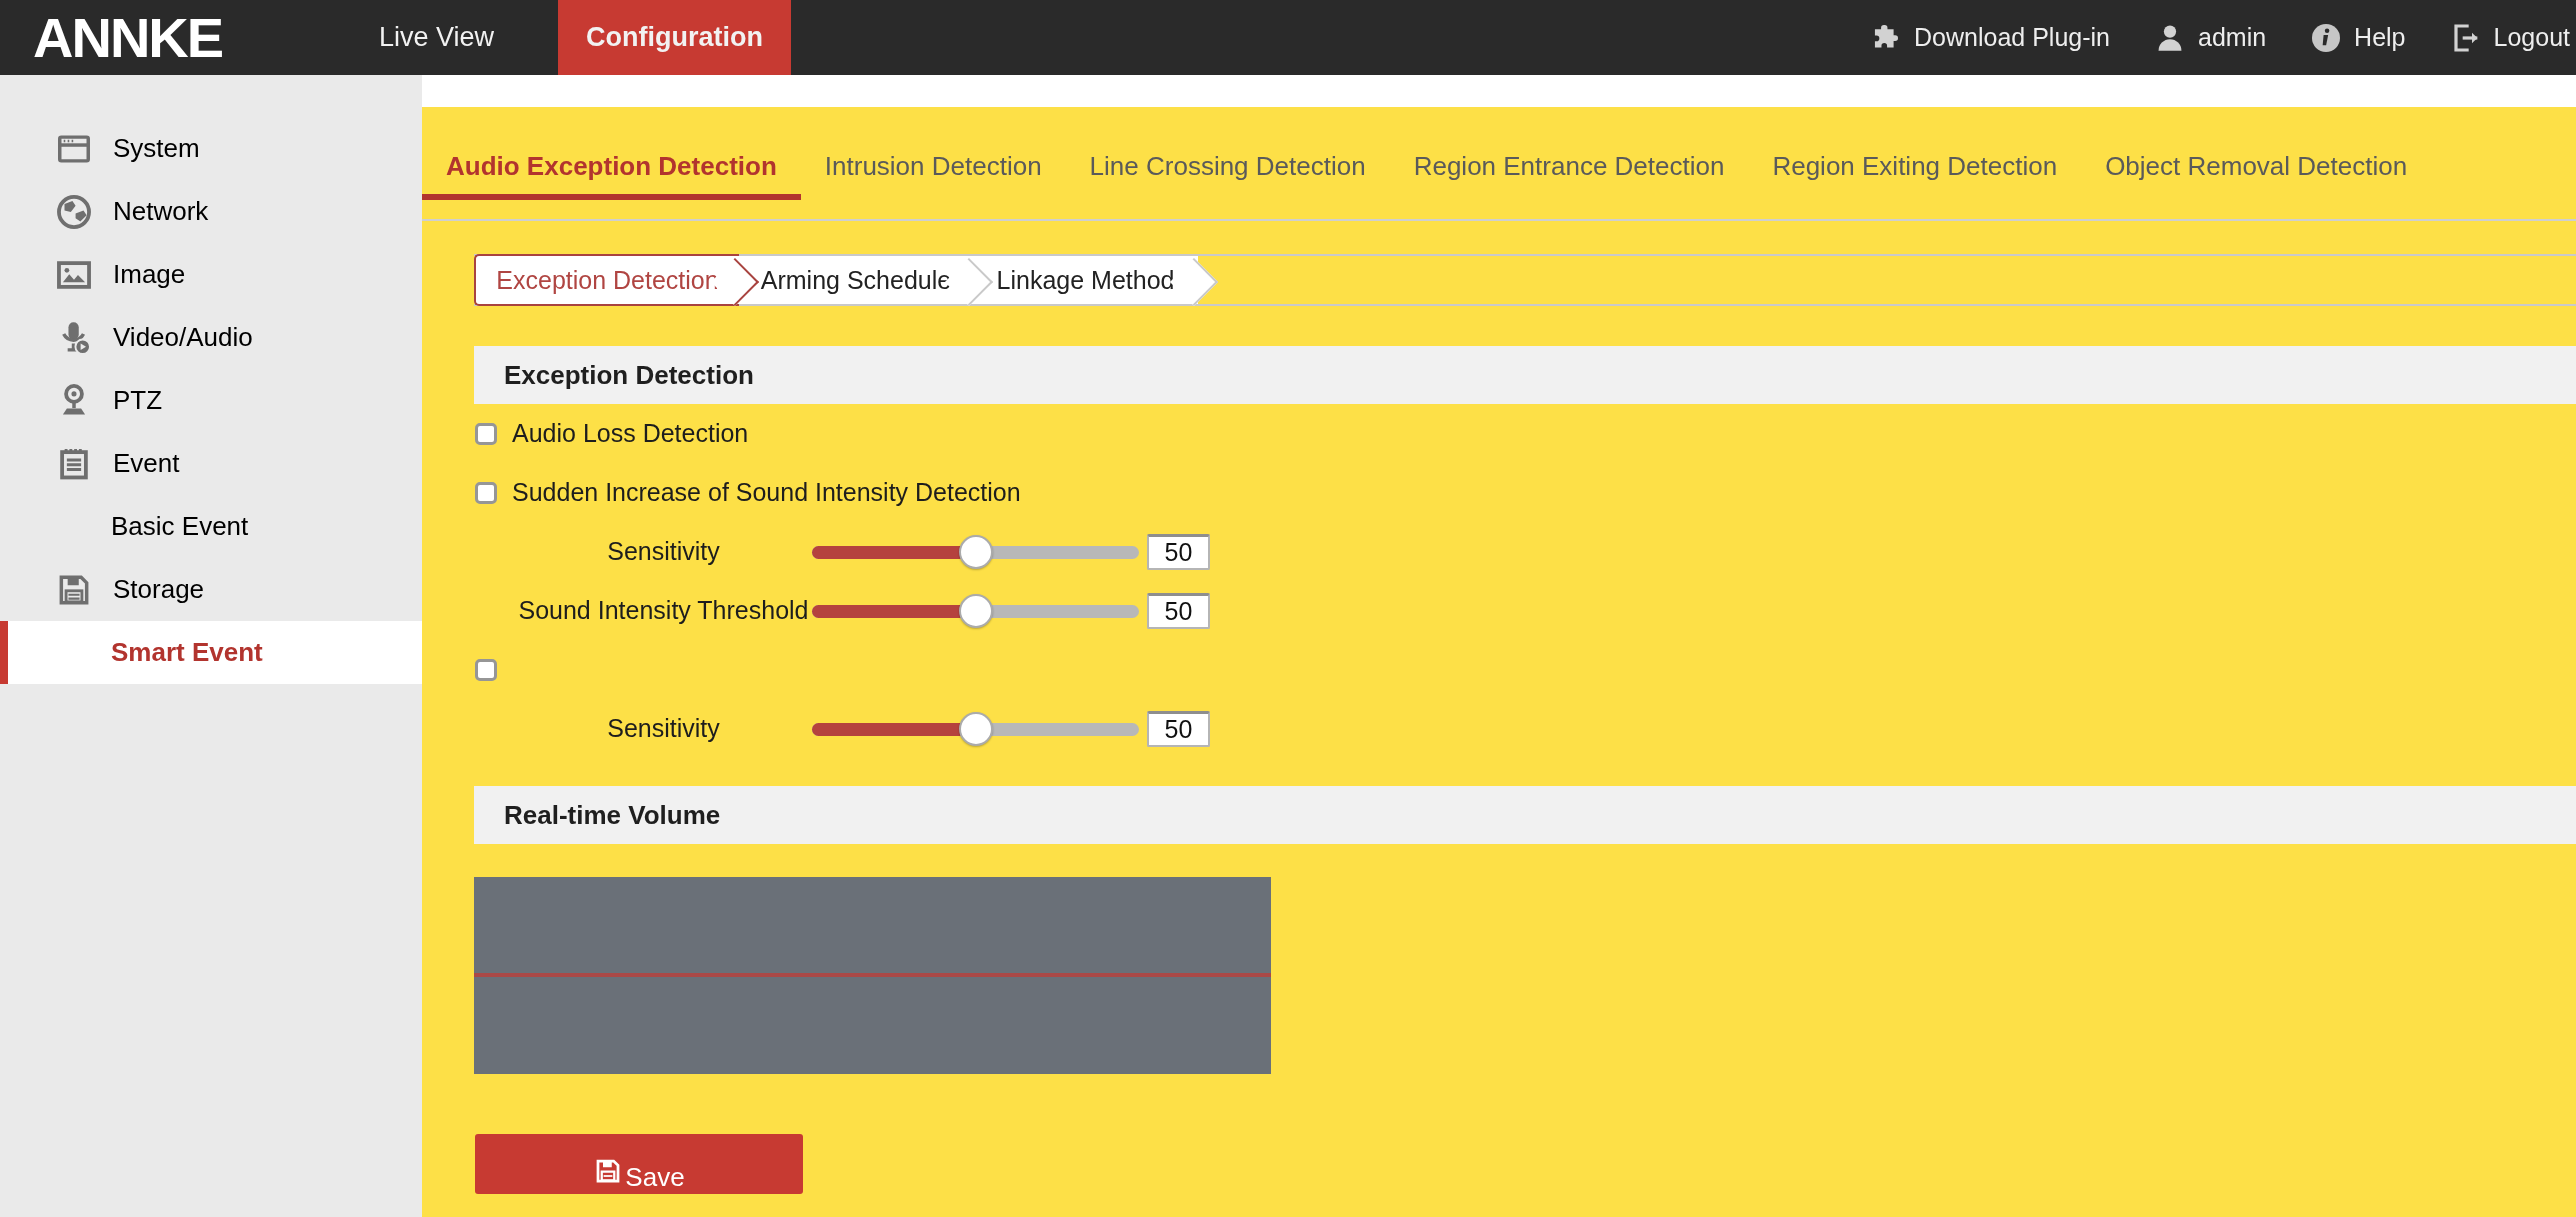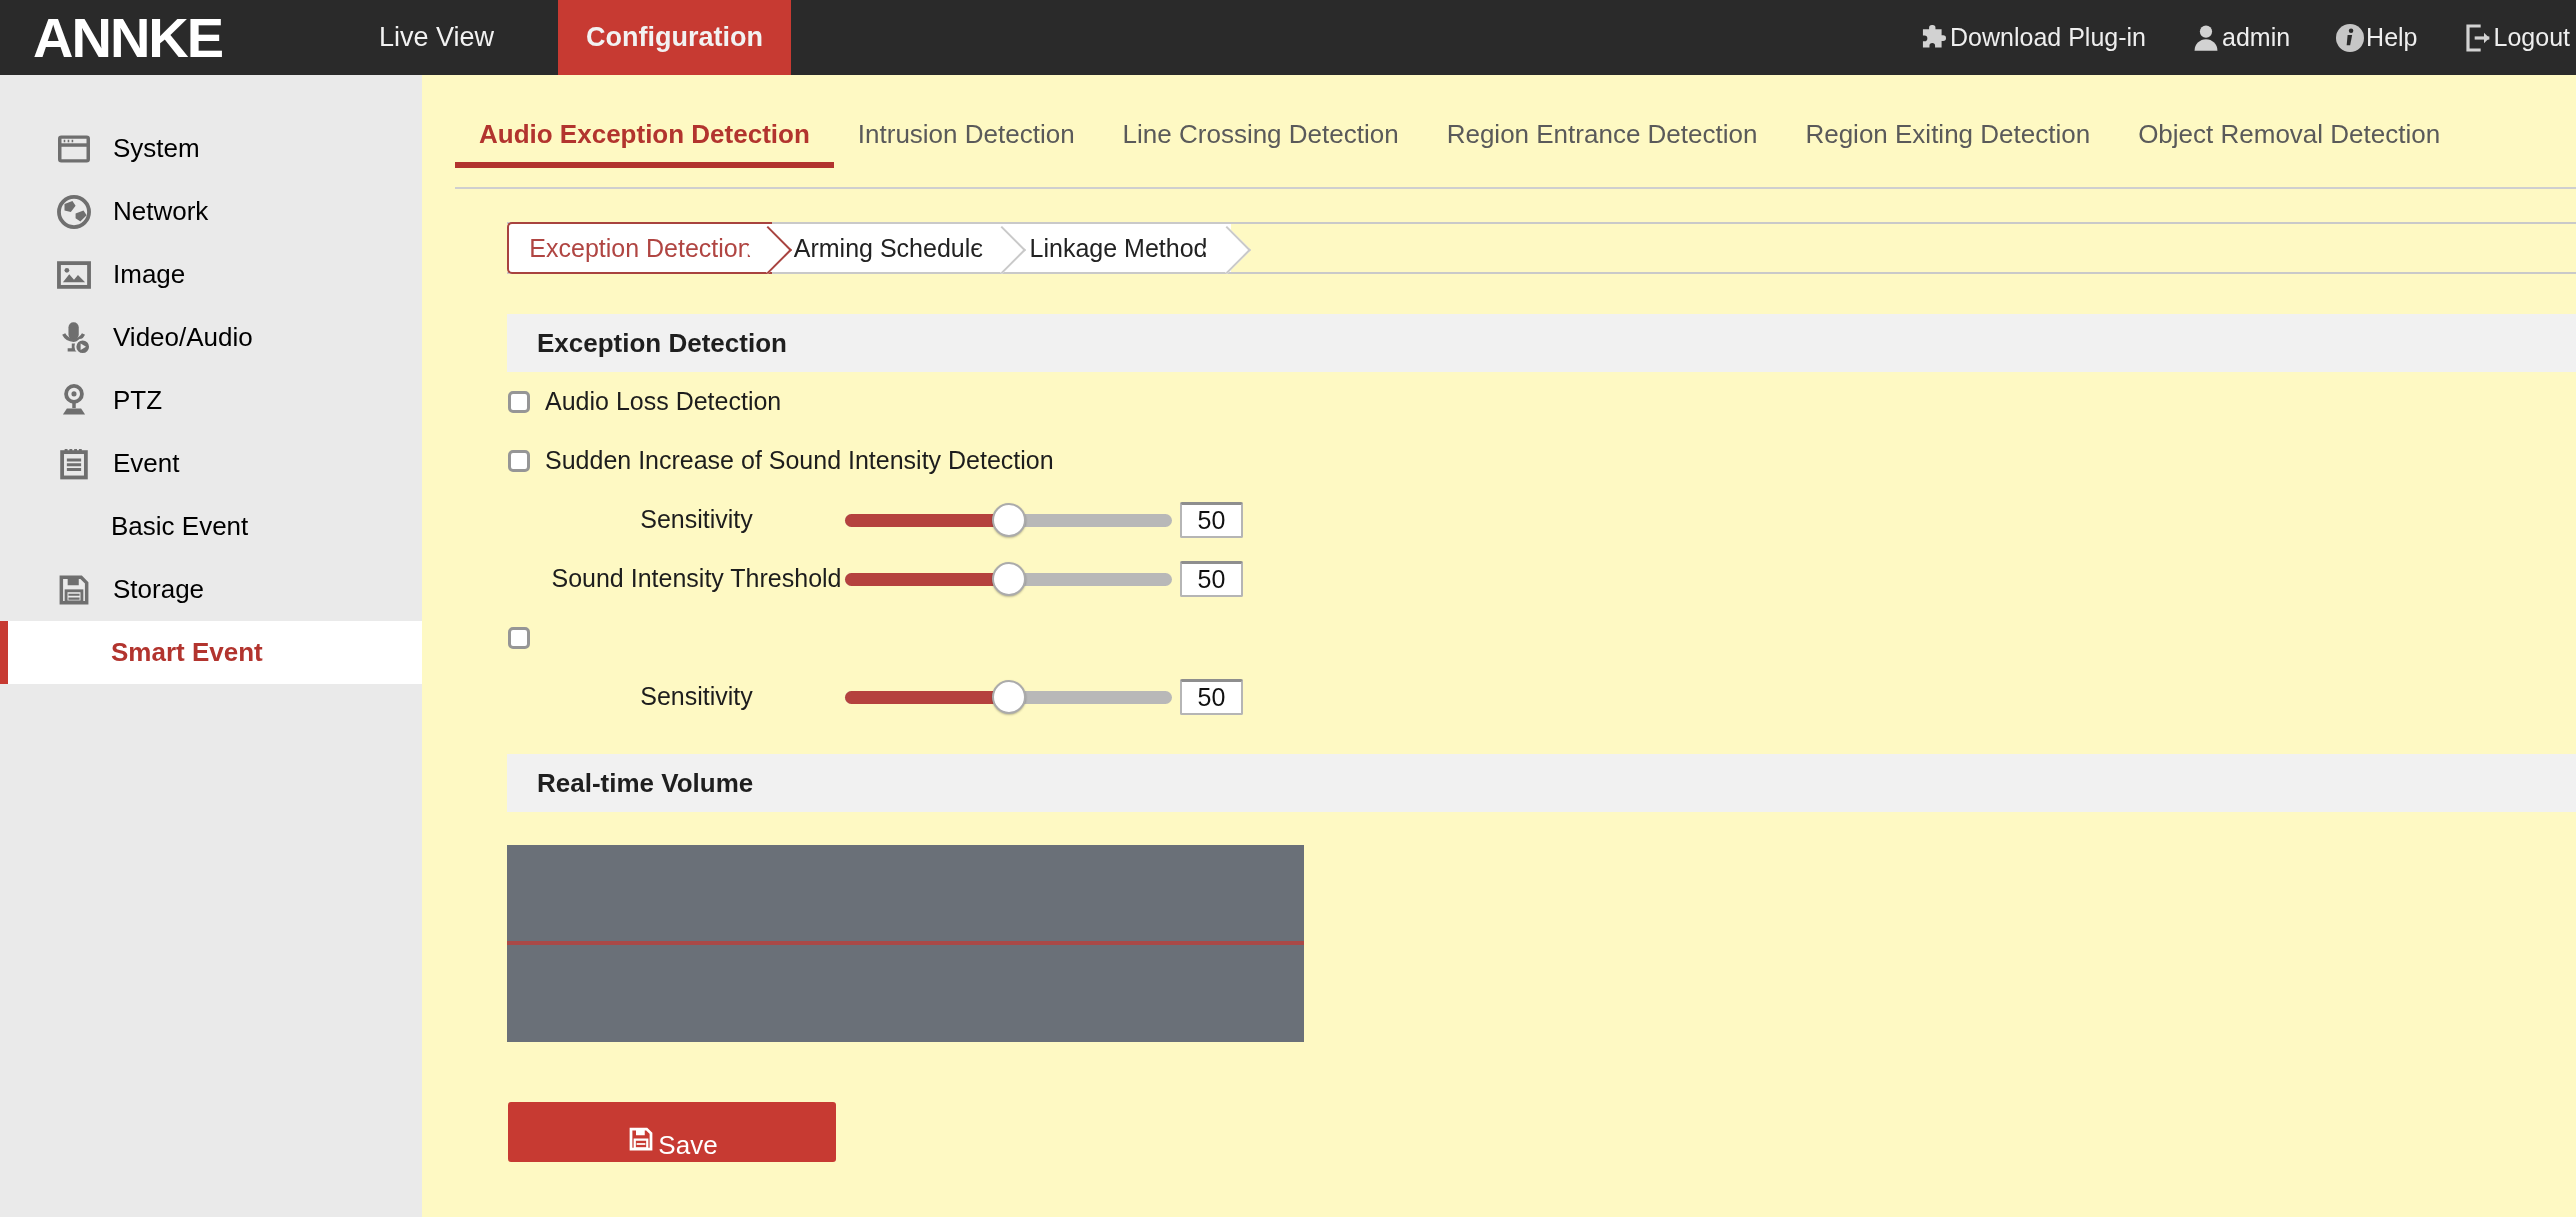--- a/index.html
+++ b/index.html
@@ -14,33 +14,33 @@
     font-family:"Liberation Sans","DejaVu Sans",sans-serif;color:#222;position:relative;
   }
   
   .topbar{height:75px;background:var(--topbar-bg);display:flex;align-items:center;}
   .brand{margin-left:33px;width:230px;font-size:56px;font-weight:bold;color:#fff;
          letter-spacing:-2px;line-height:75px;}
   .nav-item{color:#f2f2f2;font-size:27px;line-height:75px;cursor:pointer;}
   .nav-live{margin-left:116px;}
   .nav-config{margin-left:64px;background:var(--accent-red);padding:0 28px;font-weight:bold;}
   .top-utils{margin-left:auto;display:flex;align-items:center;gap:44px;padding-right:6px;}
-  .util{display:flex;align-items:center;color:#eee;font-size:25px;cursor:pointer;}
+  .util{display:flex;align-items:center;gap:12px;color:#eee;font-size:25px;cursor:pointer;}
   .util svg{display:block;}
   
   .layout{display:flex;height:1143px;}
   .sidebar{width:422px;background:var(--sidebar-bg);padding-top:42px;flex-shrink:0;}
   .side-item{height:63px;display:flex;align-items:center;padding-left:55px;font-size:26px;
              color:#000000;cursor:pointer;}
   .side-item .icon-box{width:38px;height:38px;margin-right:20px;flex-shrink:0;}
   .side-item.sub{padding-left:111px;}
   .side-item.active{background:#fff;border-left:8px solid var(--accent-red);padding-left:103px;
                     color:var(--text-red);font-weight:bold;}
   
-  .content{flex:1;padding-left:33px;background:#fef9c3;}
+  .content{flex:1;background:#fde047;margin-top:32px;}
   .tabs{display:flex;flex-wrap:wrap;align-items:baseline;padding-top:44px;row-gap:22px;}
   .tab{font-size:26px;color:#5a5a5a;padding:0 24px;cursor:pointer;white-space:nowrap;}
   .tab.active{color:var(--text-red);font-weight:bold;padding-bottom:12px;
               border-bottom:6px solid var(--text-red);}
   .tab-divider{height:2px;background:#cfcfcf;margin-top:19px;}
   
   .subtabs{margin:33px 0 0 52px;height:52px;position:relative;}
   .subtabs::before,.subtabs::after{content:'';position:absolute;left:0;right:0;height:2px;
       background:var(--line-gray);z-index:0;}
   .subtabs::before{top:0;} .subtabs::after{bottom:0;}

